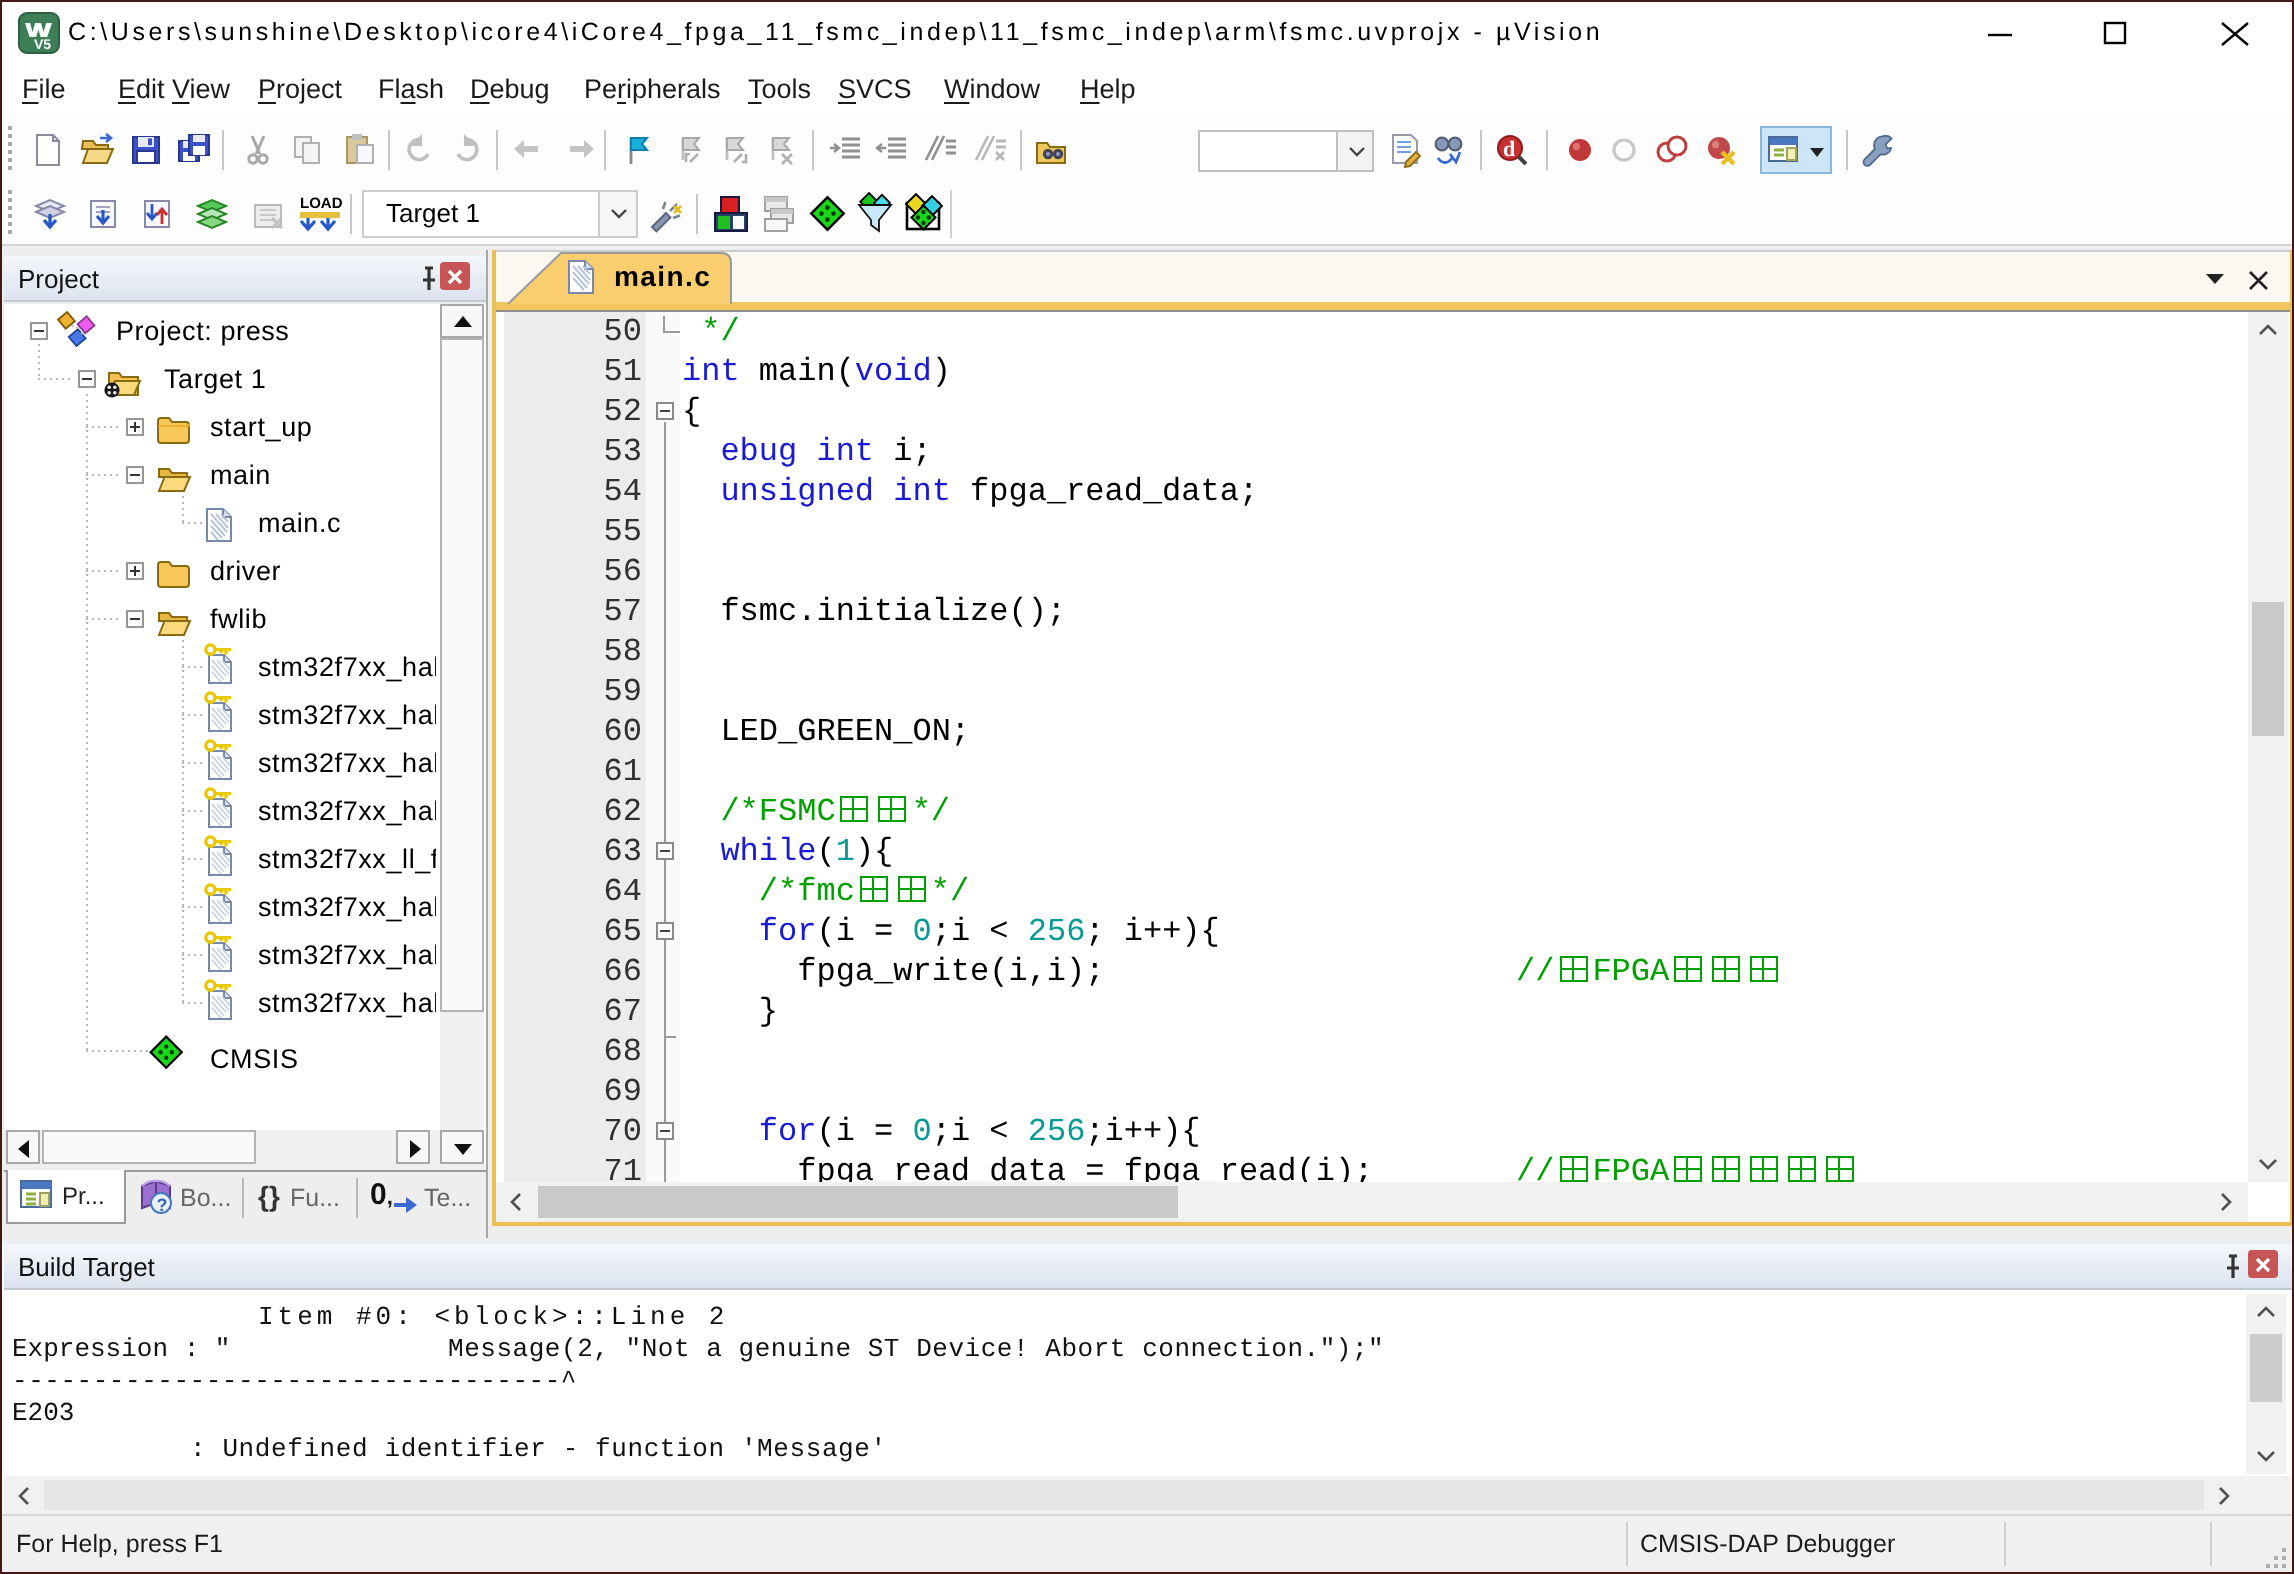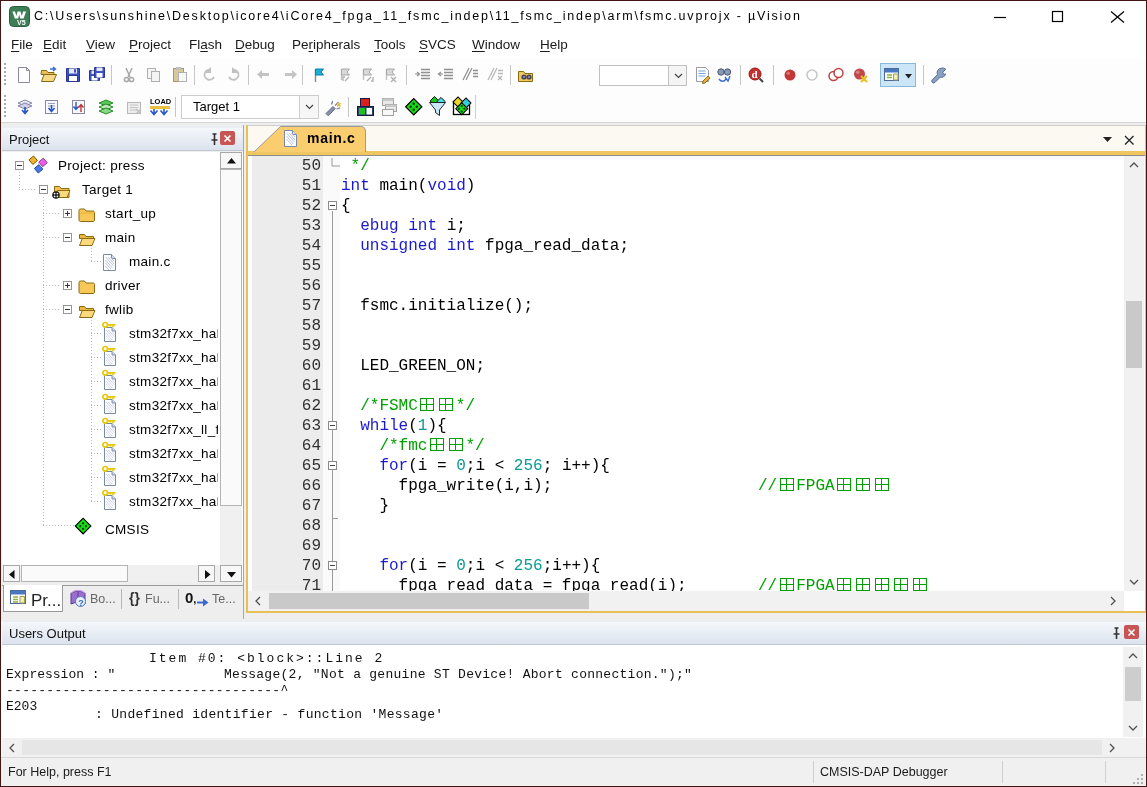--- a/index.html
+++ b/index.html
@@ -40,21 +40,21 @@
  <svg style="left:993px;top:10px" width="140" height="12" viewBox="0 0 140 12">
   <line x1="0" y1="6.5" x2="12" y2="6.5" stroke="#000" stroke-width="1.2"></line>
   <rect x="58.5" y="0.5" width="10" height="10" fill="none" stroke="#000" stroke-width="1.2"></rect>
   <line x1="117" y1="0.5" x2="130" y2="11.5" stroke="#000" stroke-width="1.2"></line>
   <line x1="130" y1="0.5" x2="117" y2="11.5" stroke="#000" stroke-width="1.2"></line>
  </svg>
 </div>
 
 <div class="ab" style="left:0;top:31px;width:1145px;height:27px;background:#fff">
  <span class="mi" style="left:10px"><span class="u">F</span>ile</span>
- <span class="mi" style="left:42px"><span class="u">E</span>dit</span>
+ <span class="mi" style="left:58px"><span class="u">E</span>dit</span>
  <span class="mi" style="left:85px"><span class="u">V</span>iew</span>
  <span class="mi" style="left:128px"><span class="u">P</span>roject</span>
  <span class="mi" style="left:188px">Fl<span class="u">a</span>sh</span>
  <span class="mi" style="left:234px"><span class="u">D</span>ebug</span>
  <span class="mi" style="left:291px">Pe<span class="u">r</span>ipherals</span>
  <span class="mi" style="left:373px"><span class="u">T</span>ools</span>
  <span class="mi" style="left:418px"><span class="u">S</span>VCS</span>
  <span class="mi" style="left:471px"><span class="u">W</span>indow</span>
  <span class="mi" style="left:539px"><span class="u">H</span>elp</span>
 </div>
@@ -500,21 +500,21 @@
  </div>
 </div>
 <div class="ab" style="left:1px;top:584px;width:241px;height:1px;background:#9a9a9a"></div>
 <div class="ab" style="left:2px;top:584px;width:60px;height:27px;background:#fff;border:1px solid #9a9a9a;border-top:none">
  <svg style="left:6px;top:5px" width="17" height="15">
       <rect x="0.5" y="0.5" width="15" height="13" fill="#fff" stroke="#4a6a9a"></rect>
       <rect x="1" y="1" width="14.5" height="3.5" fill="#4a78c0"></rect>
       <path d="M3 7 h5 M3 9.5 h5 M3 12 h5" stroke="#90b040" stroke-width="1.4"></path>
       <path d="M10 6.5 h4.5 v6.5 h-4.5z" fill="#f0f0b0" stroke="#a0a060"></path>
     </svg>
- <span class="ab" style="left:27px;top:6px;font-size:17px;color:#222">Pr...</span>
+ <span class="ab" style="left:27px;top:6px;font-size:12px;color:#222">Pr...</span>
 </div>
 <div class="ab" style="left:63px;top:585px;width:179px;height:26px;font-size:12.5px;color:#666">
  <svg style="left:4px;top:3px" width="20" height="19">
       <path d="M3 4 l7-2.5 l7 2.5 v11 l-7-2.5 l-7 2.5z" fill="#9b6fd0" stroke="#5a3a90"></path>
       <path d="M10 1.5 v11" stroke="#5a3a90"></path>
       <path d="M3 4 q3.5-3 7-2.5 q3.5-.5 7 2.5" fill="none" stroke="#c0a0e8" stroke-width="1.2"></path>
       <circle cx="12.5" cy="12.5" r="5" fill="#e8f0fa" stroke="#4a78c0"></circle>
       <text x="10.2" y="16.5" font-size="9" font-weight="bold" fill="#3a68b0" font-family="Liberation Sans">?</text>
     </svg>
  <span class="ab" style="left:26px;top:6px">Bo...</span>
@@ -619,38 +619,38 @@
         </svg>
    <div class="ab" style="left:21px;top:2px;width:320px;height:16px;background:#c9c9c9"></div>
    <svg style="left:862px;top:5px" width="6" height="10">
           <path d="M1 1 l4 4 l-4 4" fill="none" stroke="#505050" stroke-width="1.3"></path>
         </svg>
   </div>
  </div>
 </div>
 
 <div class="cap" style="top:620px;width:1144px">
-    <span class="ab" style="left:7px;top:4px">Users Output</span>
+    <span class="ab" style="left:7px;top:4px">Build Target</span>
  <svg style="left:1107px;top:5px" width="11" height="14">
       <path d="M5.5 1 h4 M7.5 1 v6 M4.5 7 h6 M7.5 7 v5" stroke="#333" stroke-width="1.6" fill="none"></path>
     </svg>
  <div class="xbtn" style="left:1122px;top:3px">
       <svg style="left:4px;top:3.5px" width="7" height="7">
         <path d="M0.5 0.5 L6.5 6.5 M6.5 0.5 L0.5 6.5" stroke="#fff" stroke-width="1.6"></path>
       </svg>
     </div>
 </div>
 <div class="ab" style="left:1px;top:645px;width:1144px;height:92px;background:#fff">
  <div class="ab mono" style="left:4px;top:5px;width:1100px;height:80px;font-size:13px;line-height:16px;color:#111">
-  <span class="ab" style="left:143px;top:0;letter-spacing:2.0px;white-space:pre">Item #0: &lt;block&gt;::Line 2</span>
+  <span class="ab" style="left:123px;top:0;letter-spacing:2.0px;white-space:pre">Item #0: &lt;block&gt;::Line 2</span>
   <span class="ab" style="left:0;top:16px;white-space:pre">Expression : "</span>
   <span class="ab" style="left:218px;top:16px;letter-spacing:0.27px;white-space:pre">Message(2, "Not a genuine ST Device! Abort connection.");"</span>
   <span class="ab" style="left:0;top:32px;letter-spacing:0.27px;white-space:pre">----------------------------------^</span>
   <span class="ab" style="left:0;top:48px;white-space:pre">E203</span>
-  <span class="ab" style="left:89px;top:56px;letter-spacing:0.3px;white-space:pre">: Undefined identifier - function 'Message'</span>
+  <span class="ab" style="left:89px;top:66px;letter-spacing:0.3px;white-space:pre">: Undefined identifier - function 'Message'</span>
  </div>
  <div class="ab" style="left:1121px;top:1px;width:20px;height:90px;background:#f1f1f1">
   <svg style="left:5px;top:6px" width="10" height="6">
         <path d="M1 5 l4-4 l4 4" fill="none" stroke="#505050" stroke-width="1.3"></path>
       </svg>
   <div class="ab" style="left:2px;top:20px;width:16px;height:34px;background:#cdcdcd"></div>
   <svg style="left:5px;top:78px" width="10" height="6">
         <path d="M1 1 l4 4 l4-4" fill="none" stroke="#505050" stroke-width="1.3"></path>
       </svg>
  </div>

